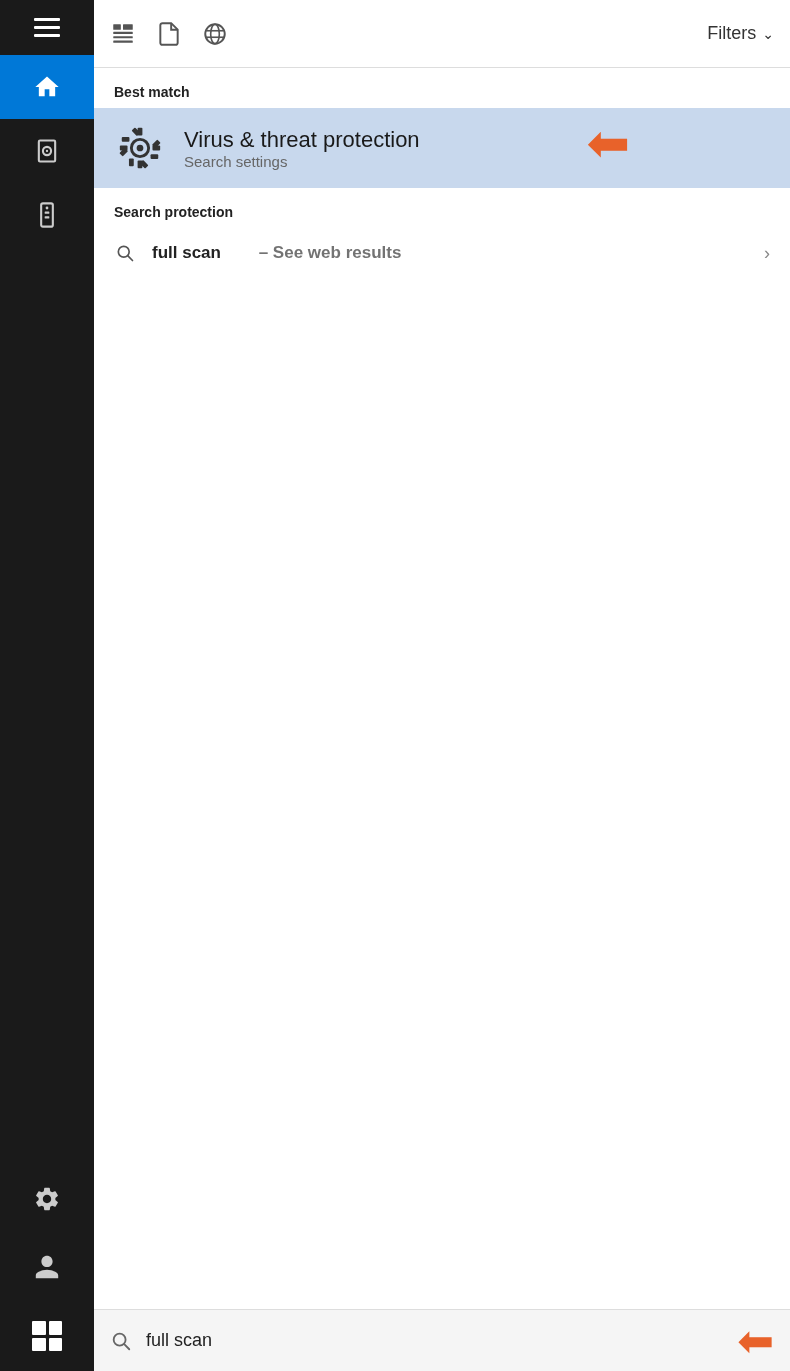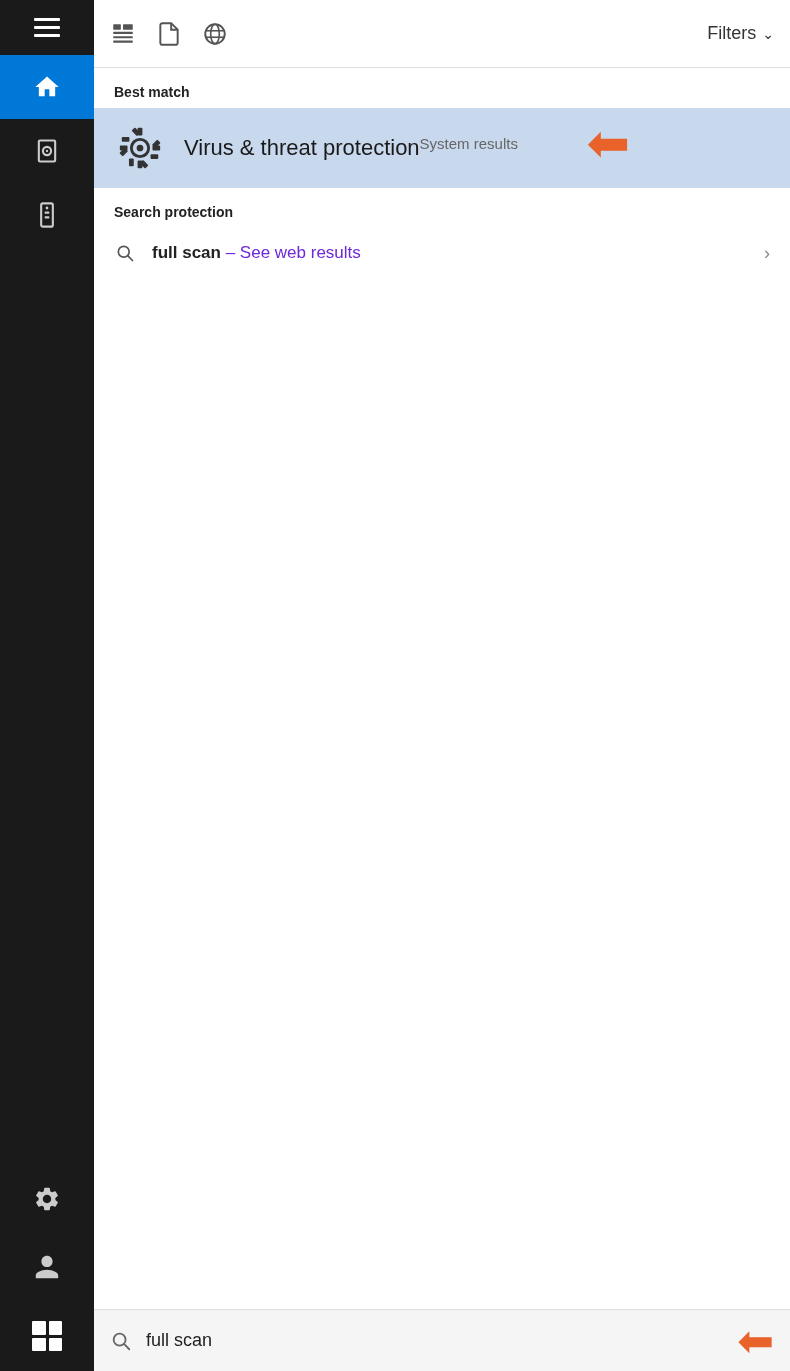--- a/index.html
+++ b/index.html
@@ -213,21 +213,21 @@
     }
 
     .best-match-icon svg {
       width: 48px;
       height: 48px;
       fill: #333;
     }
 
     .best-match-text {
       display: flex;
-      flex-direction: row;
+      flex-direction: column;
     }
 
     .best-match-title {
       font-size: 22px;
       font-weight: 400;
       color: #1a1a1a;
     }
 
     .best-match-subtitle {
       font-size: 15px;
@@ -274,22 +274,23 @@
       flex: 1;
       font-size: 17px;
       color: #222;
     }
 
     .suggestion-text .query-bold {
       font-weight: 600;
     }
 
     .suggestion-text .web-suffix {
-      color: #6d28d9;
-      font-weight: 400;
+      color: #737373;
+      font-weight: 700;
+      margin-left: 33px;
     }
 
     .suggestion-chevron {
       color: #888;
       font-size: 18px;
     }
 
     
     .bottom-bar {
       height: 62px;
@@ -484,21 +485,21 @@
               <rect x="13" y="-38" width="10" height="16" rx="2" transform="rotate(180)"></rect>
               <rect x="13" y="-38" width="10" height="16" rx="2" transform="rotate(225)"></rect>
               <rect x="13" y="-38" width="10" height="16" rx="2" transform="rotate(270)"></rect>
               <rect x="13" y="-38" width="10" height="16" rx="2" transform="rotate(315)"></rect>
             </g>
           </g>
         </svg>
       </div>
       <div class="best-match-text">
         <span class="best-match-title">Virus &amp; threat protection</span>
-        <span class="best-match-subtitle">System results</span>
+        <span class="best-match-subtitle">Search settings</span>
       </div>
 
       <div class="arrow-pointer">⬅</div>
     </div>
 
     <div class="section-label">Search protection</div>
 
     <div class="suggestion-item">
       <div class="search-icon-small">
         <svg viewBox="0 0 24 24" xmlns="http://www.w3.org/2000/svg">

